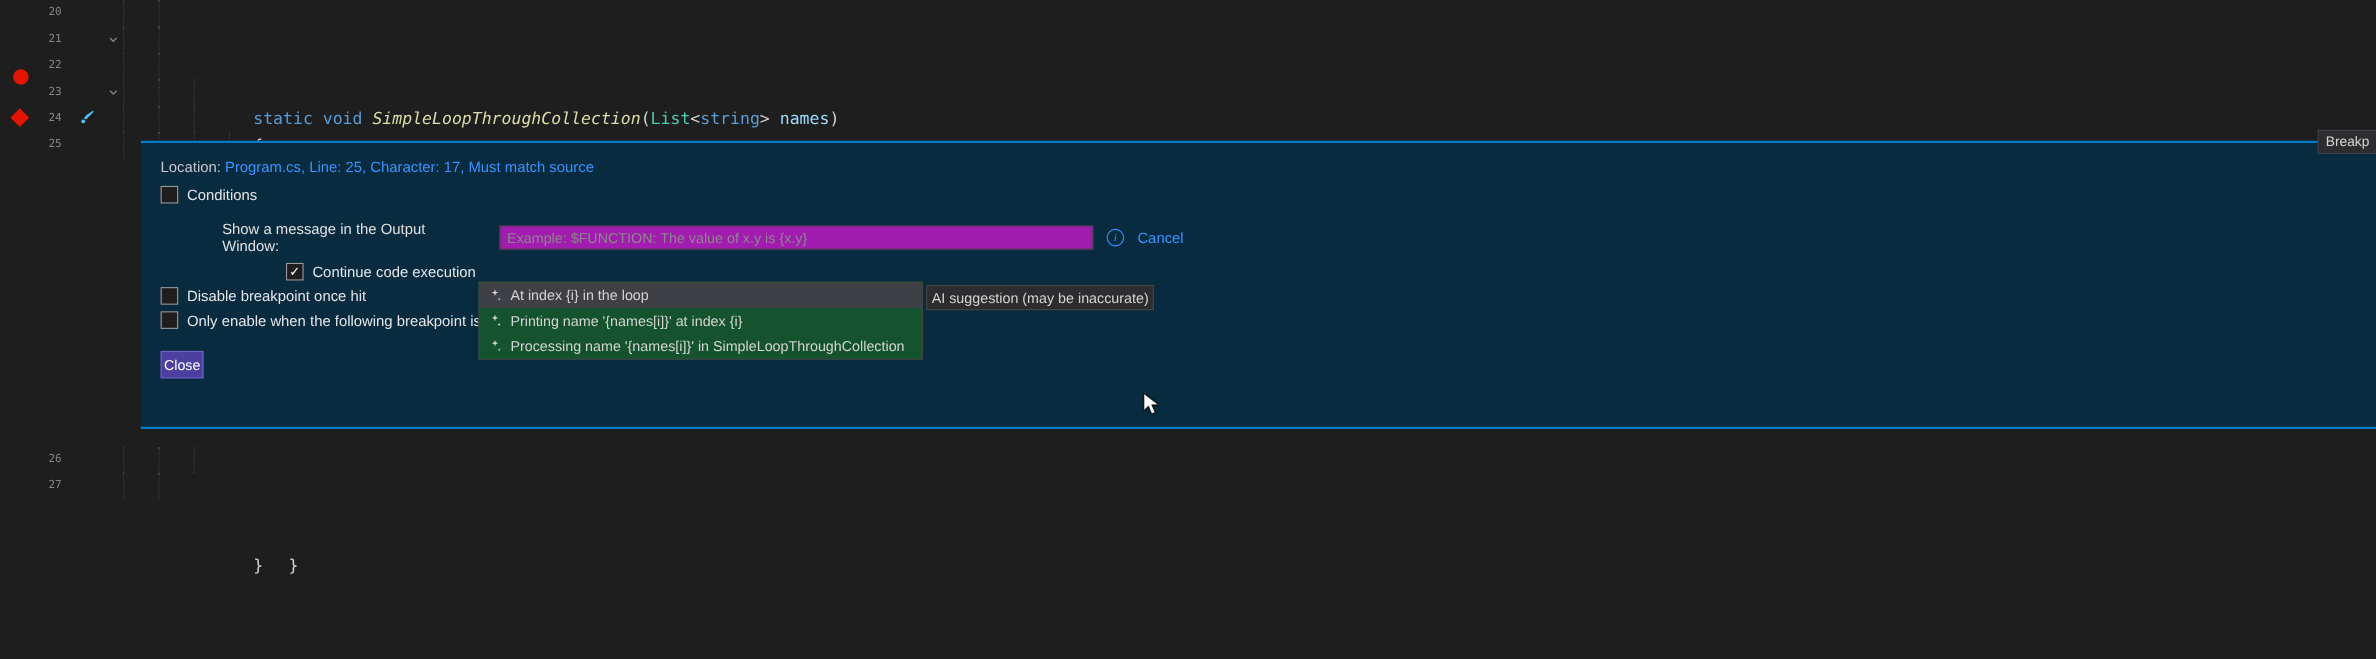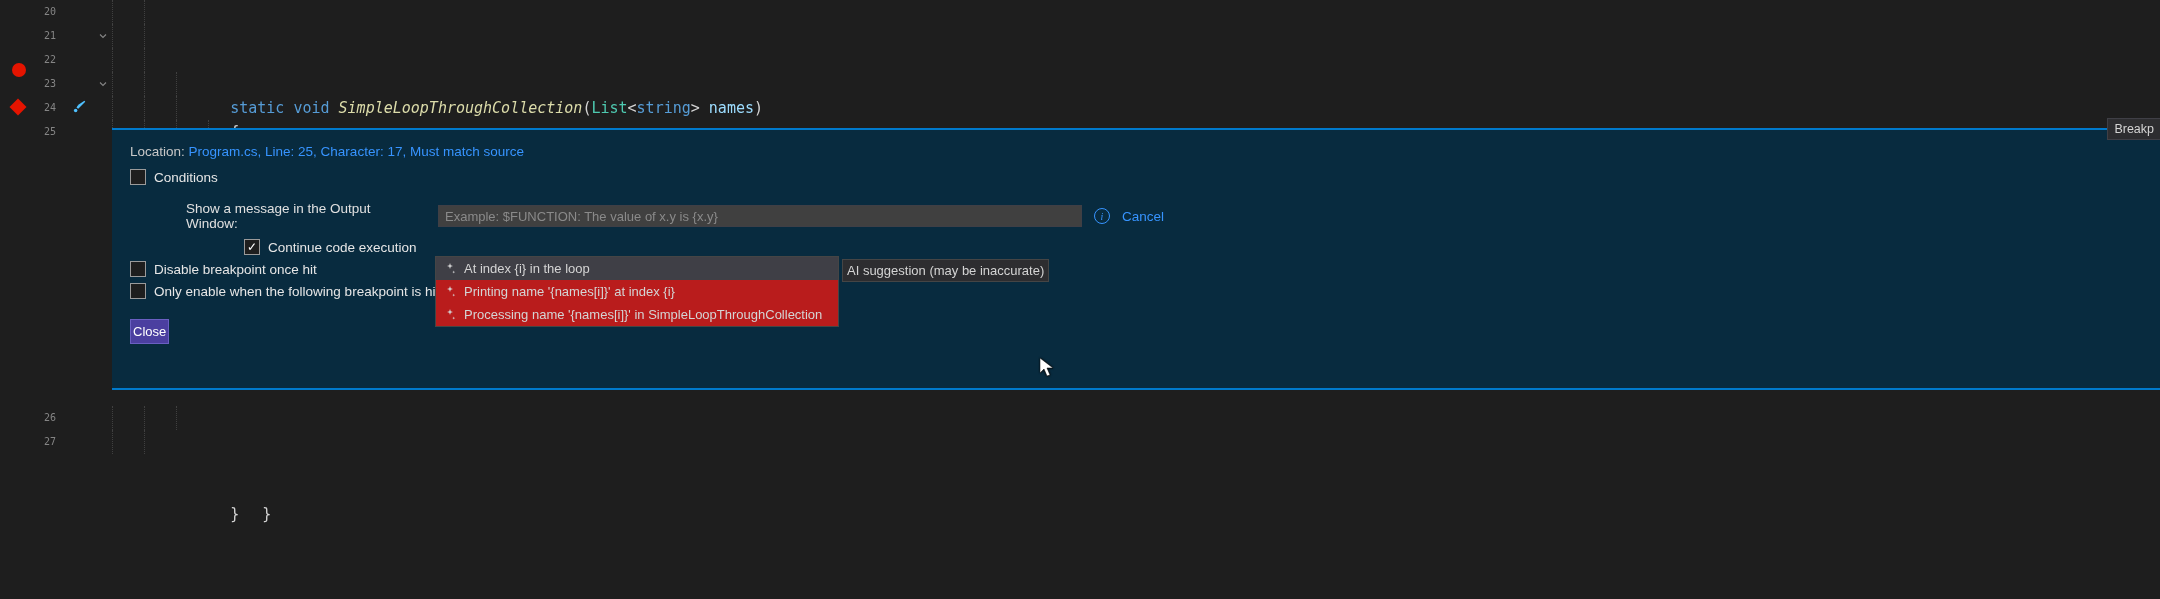--- a/index.html
+++ b/index.html
@@ -96,21 +96,21 @@
     transform: rotate(45deg);
   }
   .paint-icon {
     position: absolute;
     color: #4fc1ff;
   }
 
   
   .bp-panel {
     position: absolute;
-    left: 112px;
+    left: 128px;
     right: 0;
     top: 128px;
     height: 262px;
     background: #0a2a3a;
     background: linear-gradient(#0d2f42,#0d2f42);
     background: #0b2f44;
     border-top: 2px solid #007acc;
     border-bottom: 2px solid #007acc;
     padding: 14px 18px 12px 18px;
   }
@@ -165,39 +165,39 @@
   }
   .msg-row {
     display: flex;
     align-items: center;
     gap: 12px;
     margin-bottom: 8px;
     position: relative;
   }
   .msg-label { color: #e0e0e0; font-size: 13.5px; width: 240px; flex-shrink:0; }
   .msg-input {
-    width: 644px;
+    width: 540px;
     height: 22px;
-    background: #404040;
+    background: #a21caf;
     border: 1px solid #3f3f46;
     color: #cccccc;
     padding: 0 6px;
     font-size: 13px;
     font-family: "Segoe UI", sans-serif;
   }
   .msg-input::placeholder { color: #8a8a8a; font-style: normal; }
   .info-ico { color: #3794ff; width:16px; height:16px; border:1.5px solid #3794ff; border-radius:50%; display:inline-flex; align-items:center; justify-content:center; font-size:10px; font-family:serif; font-style:italic; }
   .cancel-link { color: #3794ff; cursor: pointer; font-size: 13.5px; }
 
   .suggest-popup {
     position: absolute;
     left: 435px;
     top: 256px;
     width: 404px;
-    background: #b91c1c;
+    background: #14532d;
     border: 1px solid #454545;
     z-index: 20;
     font-size: 13px;
   }
   .sugg-item {
     padding: 4px 8px;
     display: flex;
     align-items: center;
     gap: 8px;
     color: #d4d4d4;

